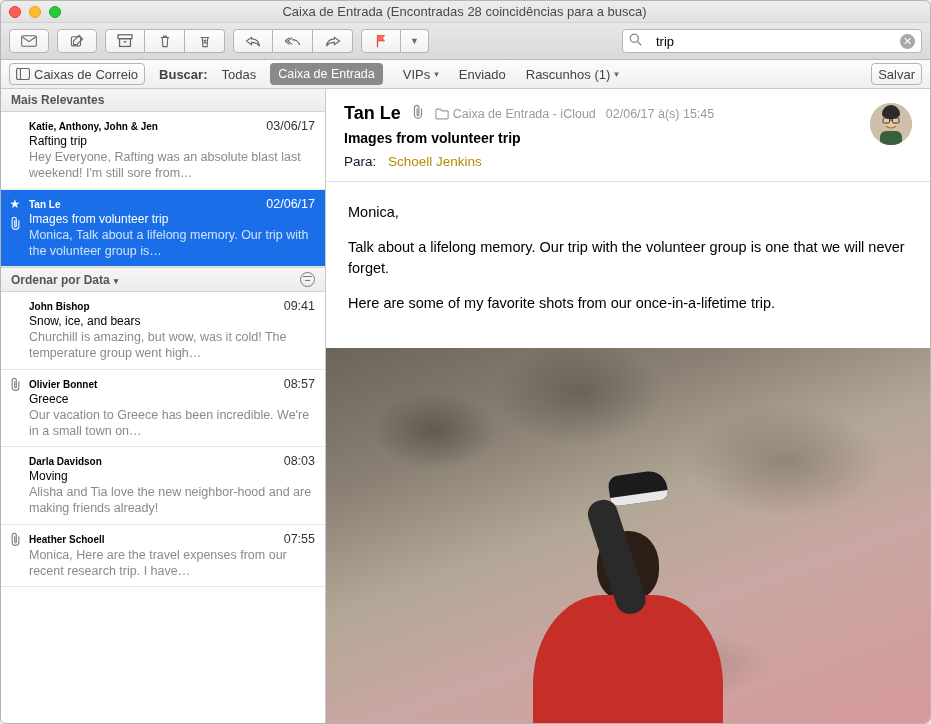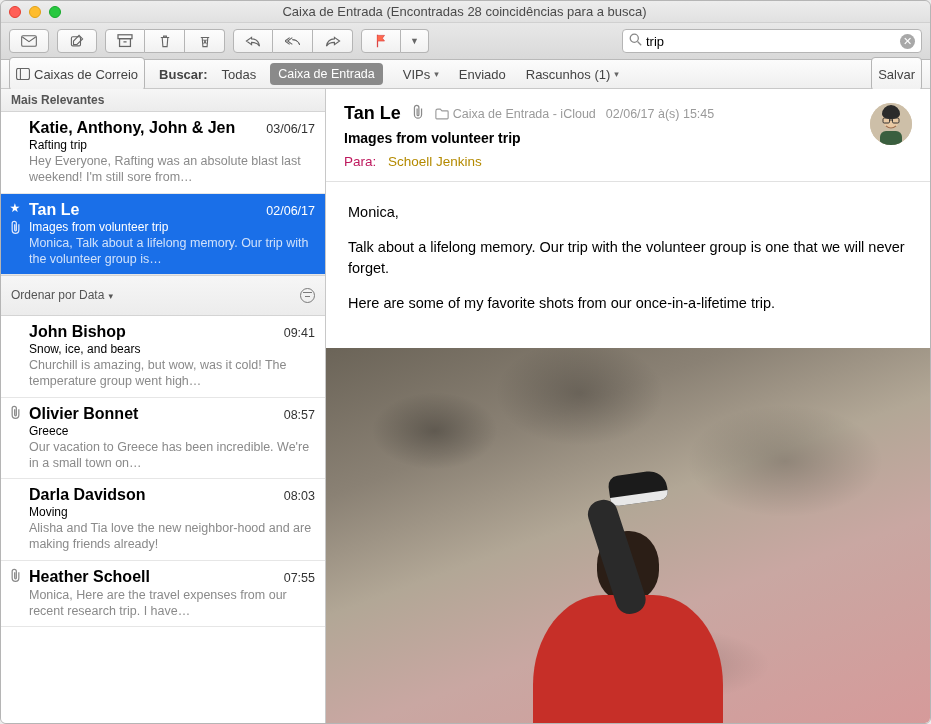--- a/index.html
+++ b/index.html
@@ -16,70 +16,70 @@
 
 
 .toolbar { height: 37px; background: linear-gradient(#e8e8e8,#d9d9d9); border-bottom: 1px solid #b9b9b9; display: flex; align-items: center; padding: 0 8px; gap: 8px; }
 .grp { display: flex; }
 .tbtn { height: 24px; min-width: 40px; background: linear-gradient(#fdfdfd,#f1f1f1); border: 1px solid #b5b5b5; display: flex; align-items: center; justify-content: center; font-size: 14px; color: #555; }
 .grp .tbtn:first-child { border-radius: 4px 0 0 4px; }
 .grp .tbtn:last-child { border-radius: 0 4px 4px 0; }
 .grp .tbtn:not(:first-child) { border-left: none; }
 .tbtn.single { border-radius: 4px; }
 .tbtn.narrow { min-width: 28px; }
-.search { flex: 1; max-width: 300px; margin-left: auto; height: 24px; background: #fff; border: 1px solid #b5b5b5; border-radius: 4px; display: flex; align-items: center; padding: 0 6px; gap: 4px; }
+.search { flex: 1; max-width: 300px; margin-left: auto; height: 24px; background: #fff; border: 1px solid #b5b5b5; border-radius: 4px; display: flex; align-items: center; padding: 0 6px; gap: 14px; }
 .search input { flex: 1; border: none; outline: none; font-size: 13px; background: transparent; }
 .search .mag { color: #888; font-size: 13px; }
 .search .clr { width: 15px; height: 15px; border-radius: 50%; background: #a8a8a8; color: #fff; font-size: 11px; display: flex; align-items: center; justify-content: center; cursor: pointer; }
 
 
 .filterbar { height: 29px; background: linear-gradient(#fcfcfc,#efefef); border-bottom: 1px solid #c8c8c8; display: flex; align-items: center; padding: 0 8px; gap: 14px; font-size: 13px; color: #444; }
-.fbtn { display: flex; align-items: center; gap: 4px; height: 22px; padding: 16px 6px; border-radius: 4px; }
+.fbtn { display: flex; align-items: center; gap: 4px; height: 22px; padding: 4px 6px; border-radius: 4px; }
 .fbtn.box { border: 1px solid #b5b5b5; background: linear-gradient(#fdfdfd,#f1f1f1); }
 .fbtn.pill { background: #8a8a8a; color: #fff; border-radius: 4px; padding: 10px 8px; font-size: 12.5px; }
 .fbtn .chev { font-size: 9px; color: #666; }
 .flabel { font-weight: 600; }
 .spacer { flex: 1; }
 
 
 .main { display: flex; height: calc(724px - 22px - 37px - 29px); }
 
 
 .list { width: 325px; border-right: 1px solid #c8c8c8; background: #fff; overflow: hidden; display: flex; flex-direction: column; }
 .listhdr { background: linear-gradient(#f6f6f6,#ececec); border-bottom: 1px solid #d4d4d4; font-size: 12px; font-weight: 600; color: #555; padding: 4px 10px; }
-.sorthdr { background: linear-gradient(#f6f6f6,#ececec); border-top: 1px solid #d4d4d4; border-bottom: 1px solid #d4d4d4; font-size: 12px; font-weight: 400; color: #555; padding: 12px 10px; display: flex; align-items: flex-start; justify-content: space-between; }
+.sorthdr { background: linear-gradient(#f6f6f6,#ececec); border-top: 1px solid #d4d4d4; border-bottom: 1px solid #d4d4d4; font-size: 12px; font-weight: 700; color: #555; padding: 4px 10px; display: flex; align-items: flex-end; justify-content: space-between; }
 .sorthdr .chev { font-size: 9px; margin-left: 4px; }
 .filtericon { width: 15px; height: 15px; border: 1.5px solid #7a7a7a; border-radius: 50%; position: relative; }
 .filtericon::before { content: ""; position: absolute; left: 2px; right: 2px; top: 3px; border-top: 1.5px solid #7a7a7a; }
 .filtericon::after { content: ""; position: absolute; left: 4px; right: 4px; top: 7px; border-top: 1.5px solid #7a7a7a; }
 
 .msg { padding: 7px 10px 7px 28px; border-bottom: 1px solid #e6e6e6; position: relative; cursor: default; }
 .msg .row1 { display: flex; justify-content: space-between; align-items: baseline; }
-.msg .sender { font-weight: 700; font-size: 16px; color: #000; }
+.msg .sender { font-weight: 700; font-size: 10px; color: #000; }
 .msg .date { font-size: 12.5px; color: #333; }
 .msg .subject { font-size: 12px; color: #000; margin-top: 1px; }
 .msg .preview { font-size: 12.5px; color: #8a8a8a; line-height: 1.3; margin-top: 1px; max-height: 33px; overflow: hidden; }
 .msg.selected { background: #1a6fe8; }
 .msg.selected .sender, .msg.selected .subject, .msg.selected .date { color: #fff; }
 .msg.selected .preview { color: #cfe1fb; }
 .msg .badge { position: absolute; left: 6px; width: 16px; text-align: center; font-size: 12px; }
 .msg .badge.star { top: 7px; color: #fff; }
 .msg .badge.clip { top: 26px; color: #dfe8fb; }
 .msg .badge.clipgray { top: 7px; color: #8a8a8a; }
 
 
 .content { flex: 1; background: #fff; display: flex; flex-direction: column; overflow: hidden; }
 .chdr { padding: 14px 18px 12px 18px; border-bottom: 1px solid #e1e1e1; position: relative; }
 .chdr .line1 { display: flex; align-items: center; gap: 10px; color: #9a9a9a; font-size: 12.5px; }
 .chdr .from { font-size: 18px; font-weight: 700; color: #000; }
 .chdr .clip { color: #8a8a8a; font-size: 14px; }
 .chdr .folder { display: flex; align-items: center; gap: 4px; }
 .chdr .csubj { font-size: 14px; font-weight: 600; margin-top: 6px; }
 .chdr .toLine { margin-top: 8px; font-size: 13.5px; }
-.chdr .toLabel { color: #be185d; margin-right: 8px; }
+.chdr .toLabel { color: #0f172a; margin-right: 8px; }
 .chdr .toValue { color: #b48a00; }
 .avatar { position: absolute; right: 18px; top: 14px; width: 42px; height: 42px; border-radius: 50%; overflow: hidden; background: #d9c9b0; }
 .avatar svg { width: 100%; height: 100%; }
 
 .body { padding: 20px 22px; font-size: 14.5px; color: #000; line-height: 1.45; }
 .body p { margin-bottom: 14px; }
 
 .photo { flex: 1; background: linear-gradient(160deg,#6b6458 0%,#8a8174 25%,#b2a796 45%,#c9a7a2 65%,#d69a9a 100%); position: relative; overflow: hidden; }
 .photo::before { content: ""; position: absolute; inset: 0; background:
   radial-gradient(ellipse 90px 55px at 18% 22%, rgba(0,0,0,.28), transparent 70%),

